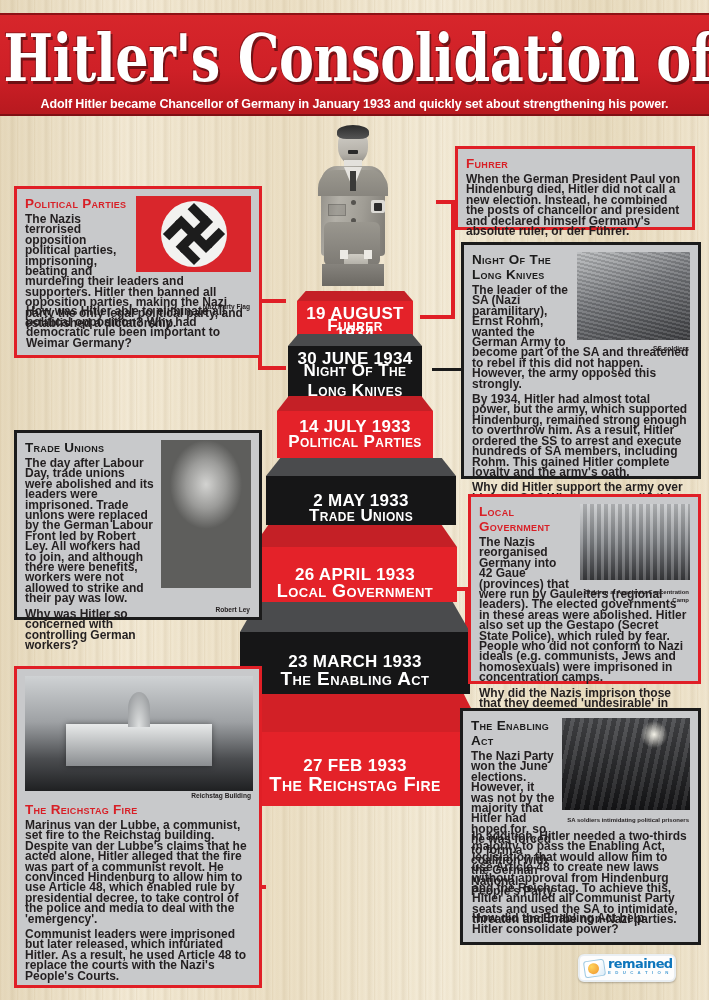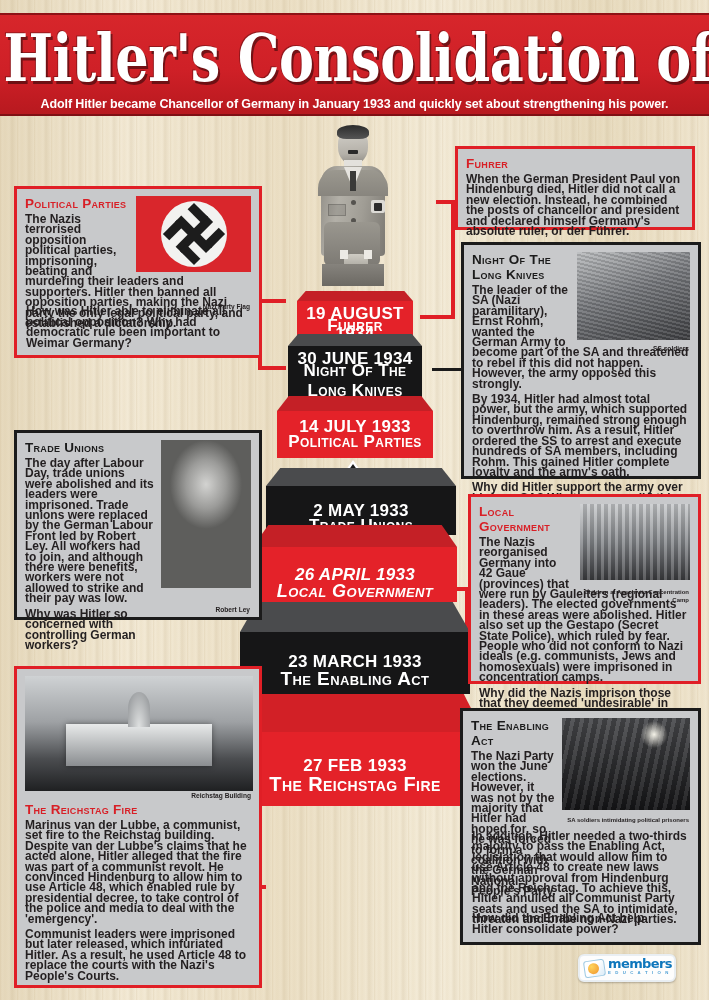--- a/index.html
+++ b/index.html
@@ -335,29 +335,29 @@
     <div class="tri" style="left:341px; top:399px; border-left-width:11px; border-right-width:11px; border-bottom-width:15px;"></div>
 
     <div class="step" style="left:277px; top:396px; width:156px; height:60px;">
       <div class="top" style="height:15px; background:#c42026;"></div>
       <div class="front" style="top:15px; height:47px; background:#e42229;"></div>
       <div class="label" style="top:21px;"><span class="date">14 July 1933</span></div>
       <div class="label" style="top:36px;"><span class="name">Political Parties</span></div>
     </div>
     <div class="tri" style="left:341px; top:460px; border-left-width:12px; border-right-width:12px; border-bottom-width:17px;"></div>
 
-    <div class="step" style="left:266px; top:468px; width:190px; height:67px;">
+    <div class="step" style="left:266px; top:458px; width:190px; height:67px;">
       <div class="top" style="height:18px; background:#4a4b4d;"></div>
       <div class="front" style="top:18px; height:49px; background:#161617;"></div>
       <div class="label" style="top:33px;"><span class="date">2 May 1933</span></div>
       <div class="label" style="top:48px;"><span class="name">Trade Unions</span></div>
     </div>
     <div class="tri" style="left:340px; top:527px; border-left-width:13px; border-right-width:13px; border-bottom-width:18px;"></div>
 
-    <div class="step" style="left:253px; top:525px; width:204px; height:90px;font-style:italic;">
+    <div class="step" style="left:253px; top:525px; width:204px; height:90px;">
       <div class="top" style="height:22px; background:#c42026;"></div>
       <div class="front" style="top:22px; height:55px; background:#e42229;"></div>
       <div class="label" style="top:40px;"><span class="date">26 April 1933</span></div>
       <div class="label" style="top:56px;"><span class="name" style="font-size:18px;">Local Government</span></div>
     </div>
     <div class="tri" style="left:339px; top:604px; border-left-width:15px; border-right-width:15px; border-bottom-width:21px;"></div>
 
     <div class="step" style="left:240px; top:602px; width:230px; height:92px;">
       <div class="top" style="height:30px; background:#4a4b4d;"></div>
       <div class="front" style="top:30px; height:62px; background:#161617;"></div>
@@ -446,18 +446,18 @@
     <h3>The Enabling Act</h3>
     <p class="q" style="width:92px;">The Nazi Party won the June elections. However, it was not by the majority that Hitler had hoped for, so he was forced to form a coalition with the German National People's Party.</p>
     <div class="cap" style="position:absolute; right:9px; top:104px; width:132px; font-size:6px;">SA soldiers intimidating political prisoners</div>
     <p style="position:absolute; left:9px; right:9px; top:120px;">In addition, Hitler needed a two-thirds majority to pass the Enabling Act, legislation that would allow him to use Article 48 to create new laws without approval from Hindenburg and the Reichstag. To achieve this, Hitler annulled all Communist Party seats and used the SA to intimidate, threaten and bribe non-Nazi parties.</p>
     <p class="q" style="position:absolute; left:9px; right:25px; bottom:8px;">How did the Enabling Act help Hitler consolidate power?</p>
   </div>
 
   <div id="logo">
     <div id="logo-mark"></div>
     <div id="logo-text">
-      <div id="logo-word">members</div>
+      <div id="logo-word">remained</div>
       <div id="logo-sub">E D U C A T I O N</div>
     </div>
   </div>
 
 </div>
 
 </body></html>

